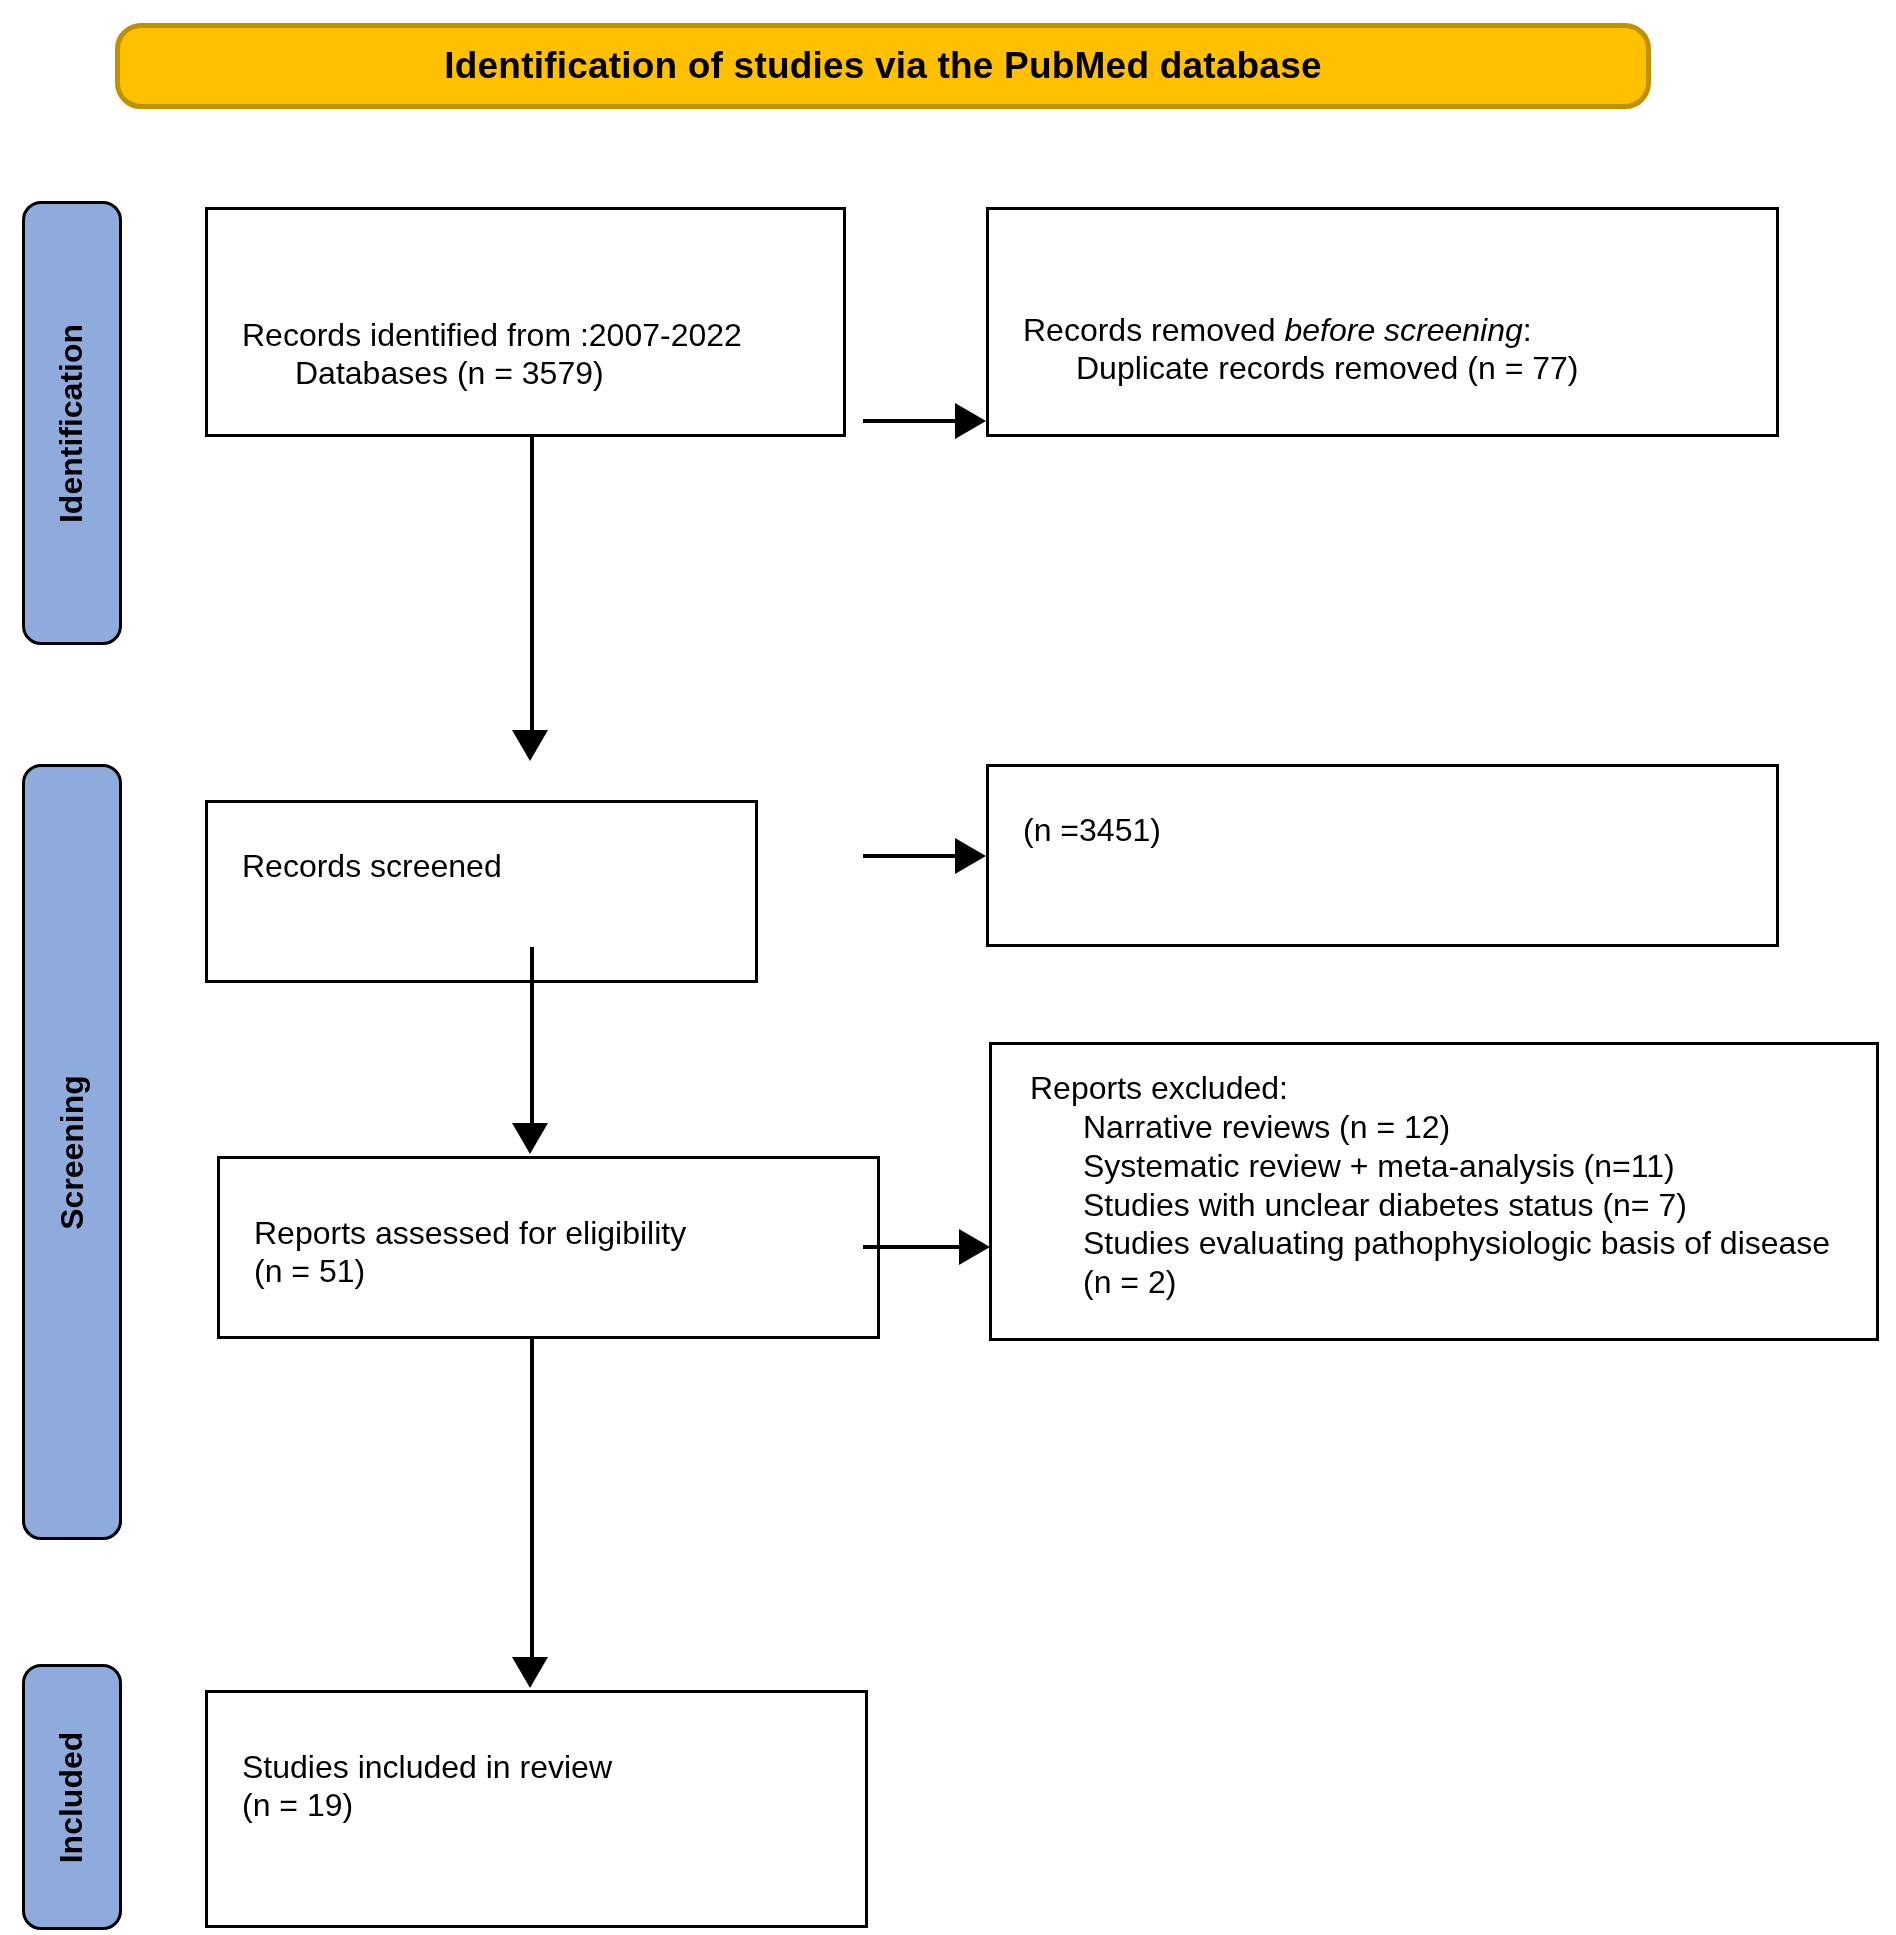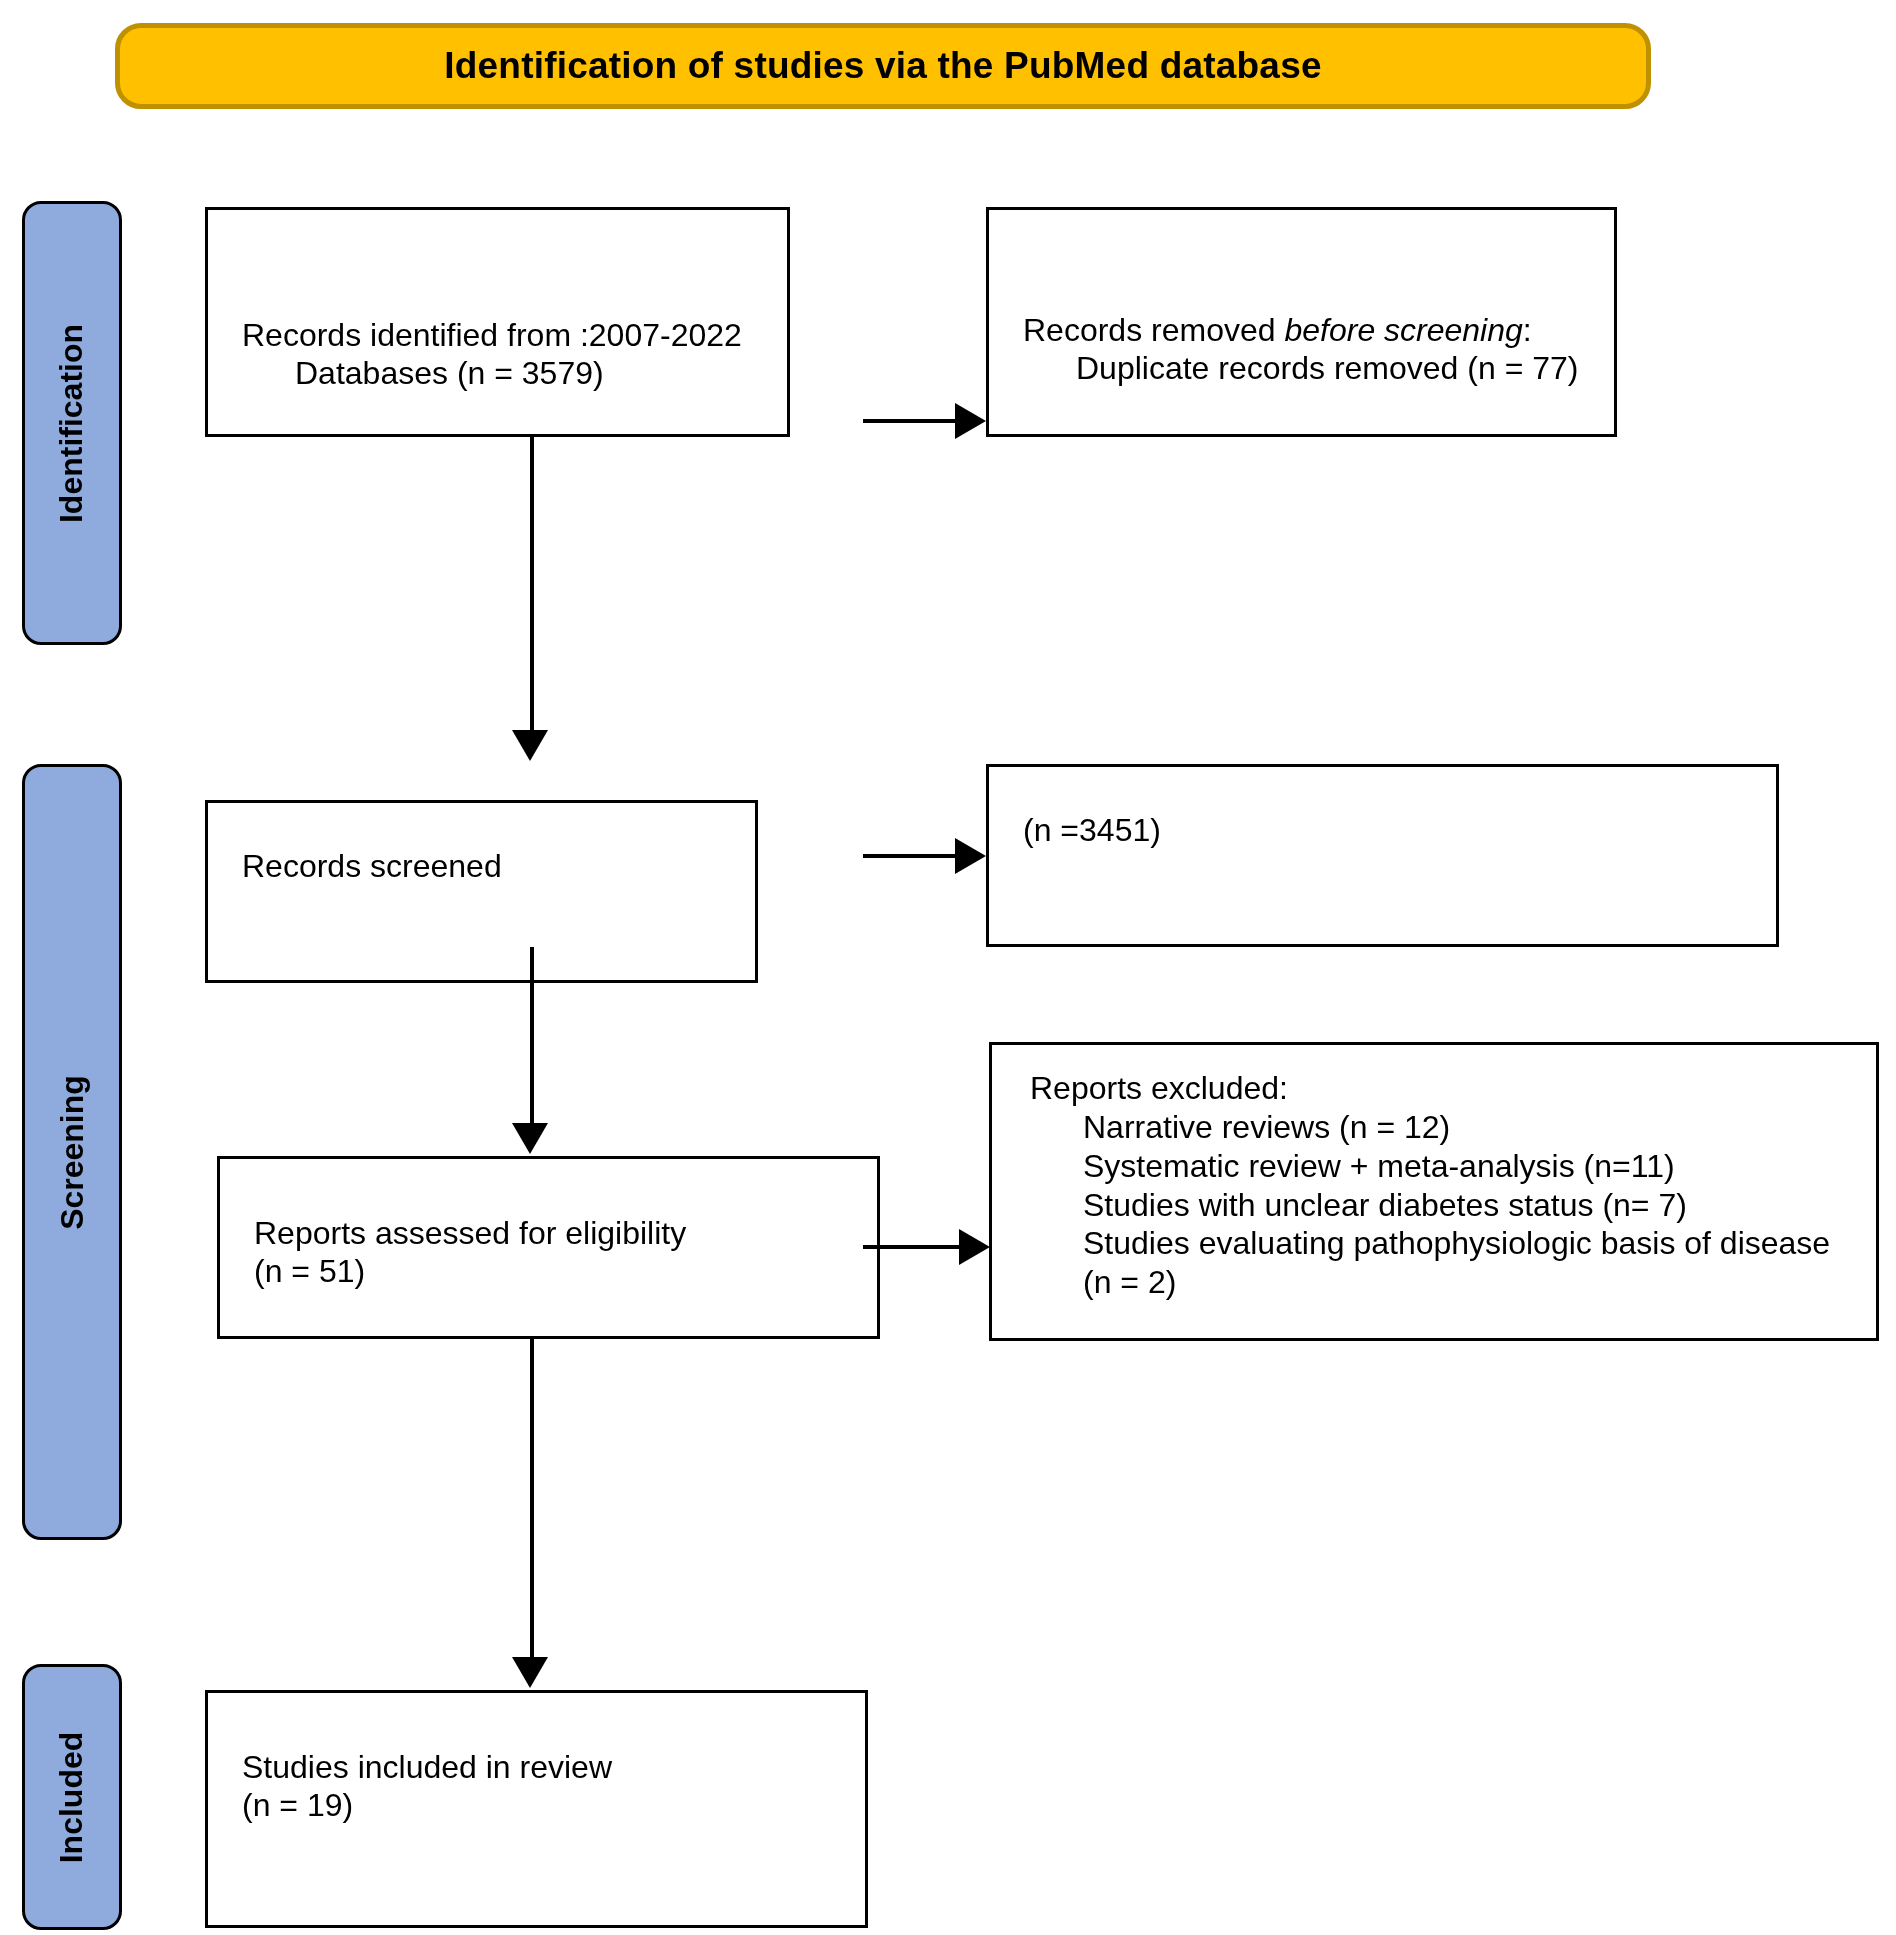--- a/index.html
+++ b/index.html
@@ -77,24 +77,24 @@
     position: absolute;
     left: 34px;
     right: 22px;
     font-size: 32px;
     line-height: 1.20;
     color: #000000;
   }
   .indent-1 { padding-left: 53px; }
   .it { font-style: italic; }
 
-  #box-identified   { left: 205px;  top: 207px;  width: 585px; height: 230px; }
+  #box-identified   { left: 205px;  top: 207px;  width: 641px; height: 230px; }
   #box-identified .box-body { top: 106px; }
 
-  #box-removed      { left: 986px; top: 207px;  width: 631px; height: 230px; }
+  #box-removed      { left: 986px; top: 207px;  width: 793px; height: 230px; }
   #box-removed .box-body { top: 101px; }
 
   #box-screened     { left: 205px;  top: 800px; width: 553px; height: 183px; }
   #box-screened .box-body { top: 44px; }
 
   #box-excluded     { left: 986px; top: 764px; width: 793px; height: 183px; }
   #box-excluded .box-body { top: 44px; }
 
   #box-eligibility  { left: 205px;  top: 1156px; width: 663px; height: 183px; margin-left: 12px; }
   #box-eligibility .box-body { top: 55px; }

